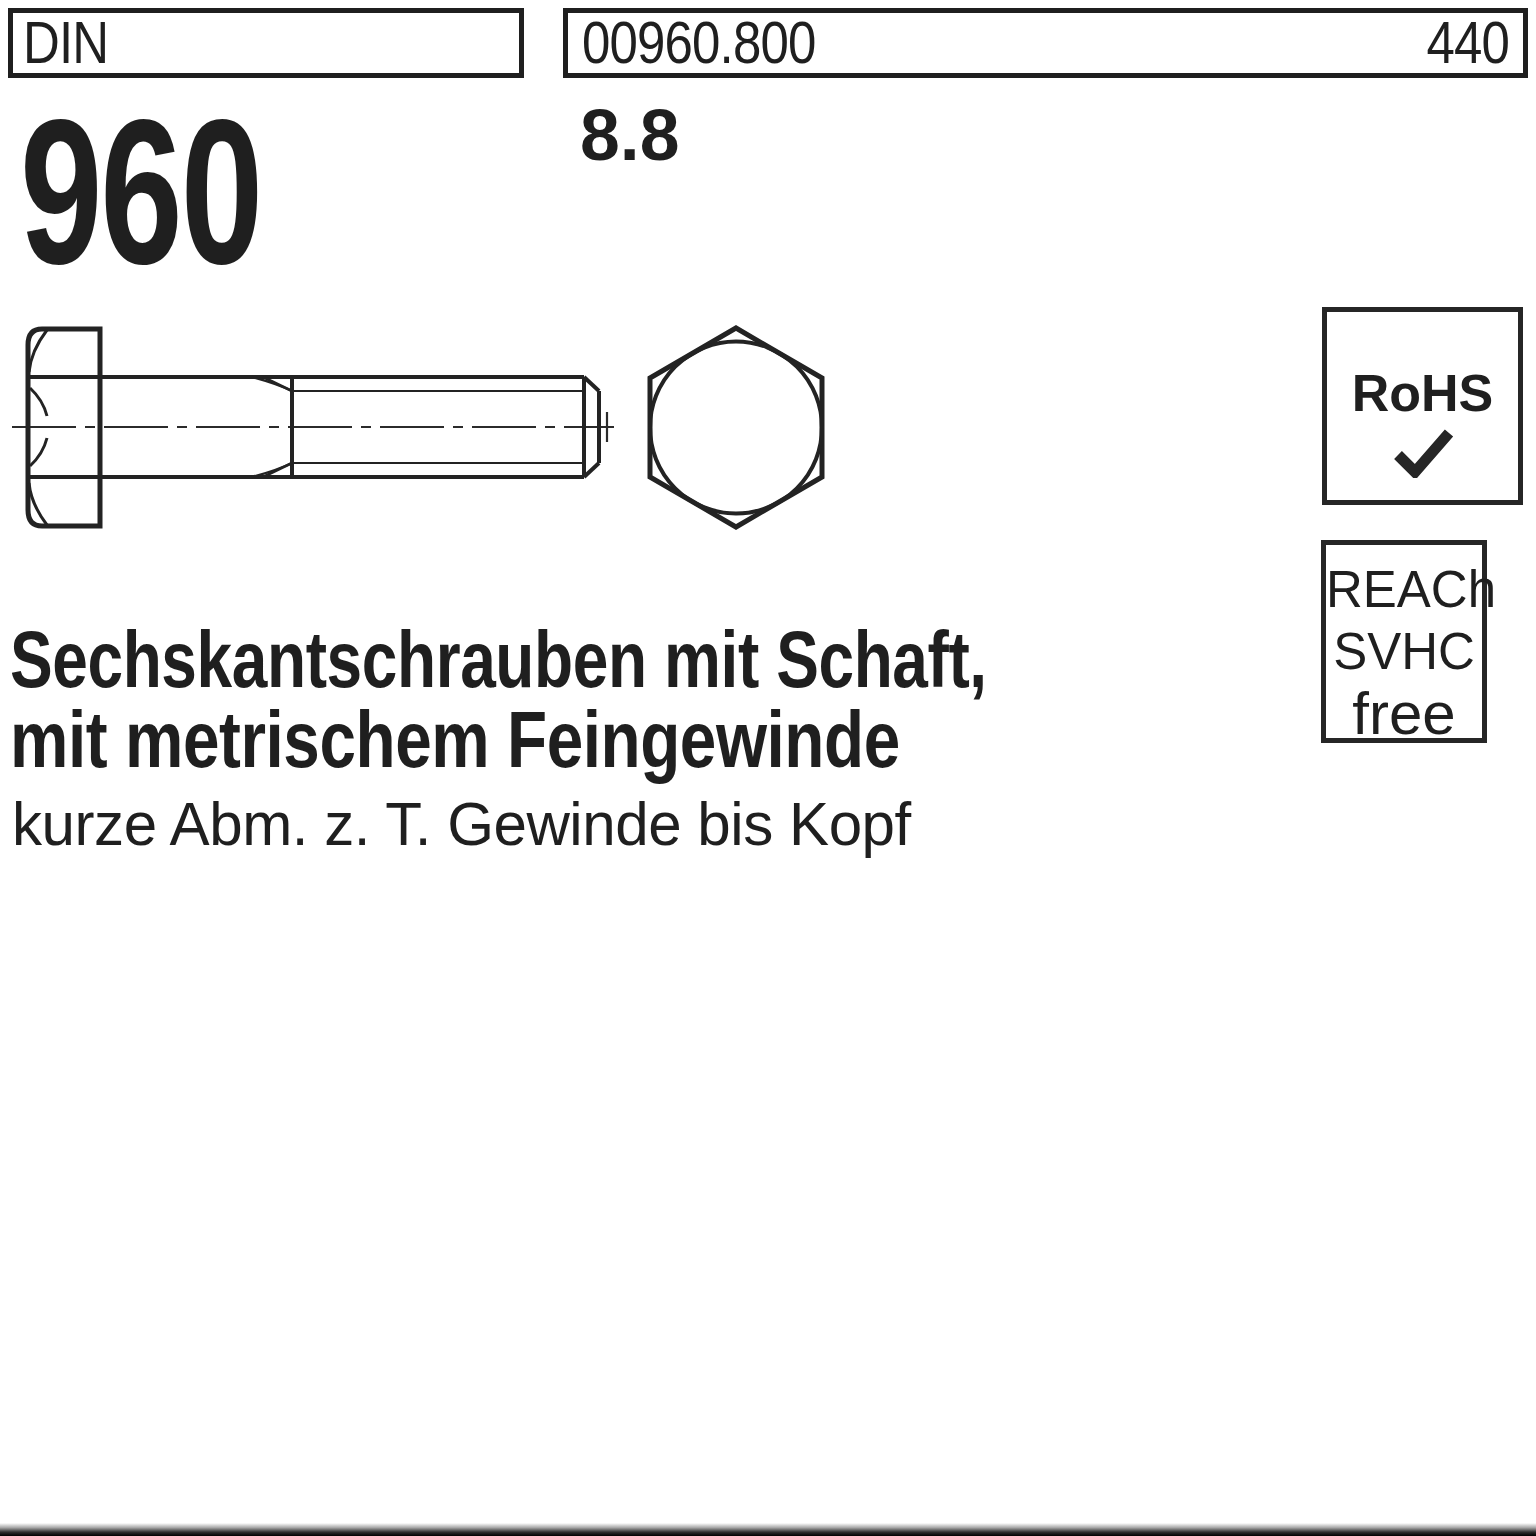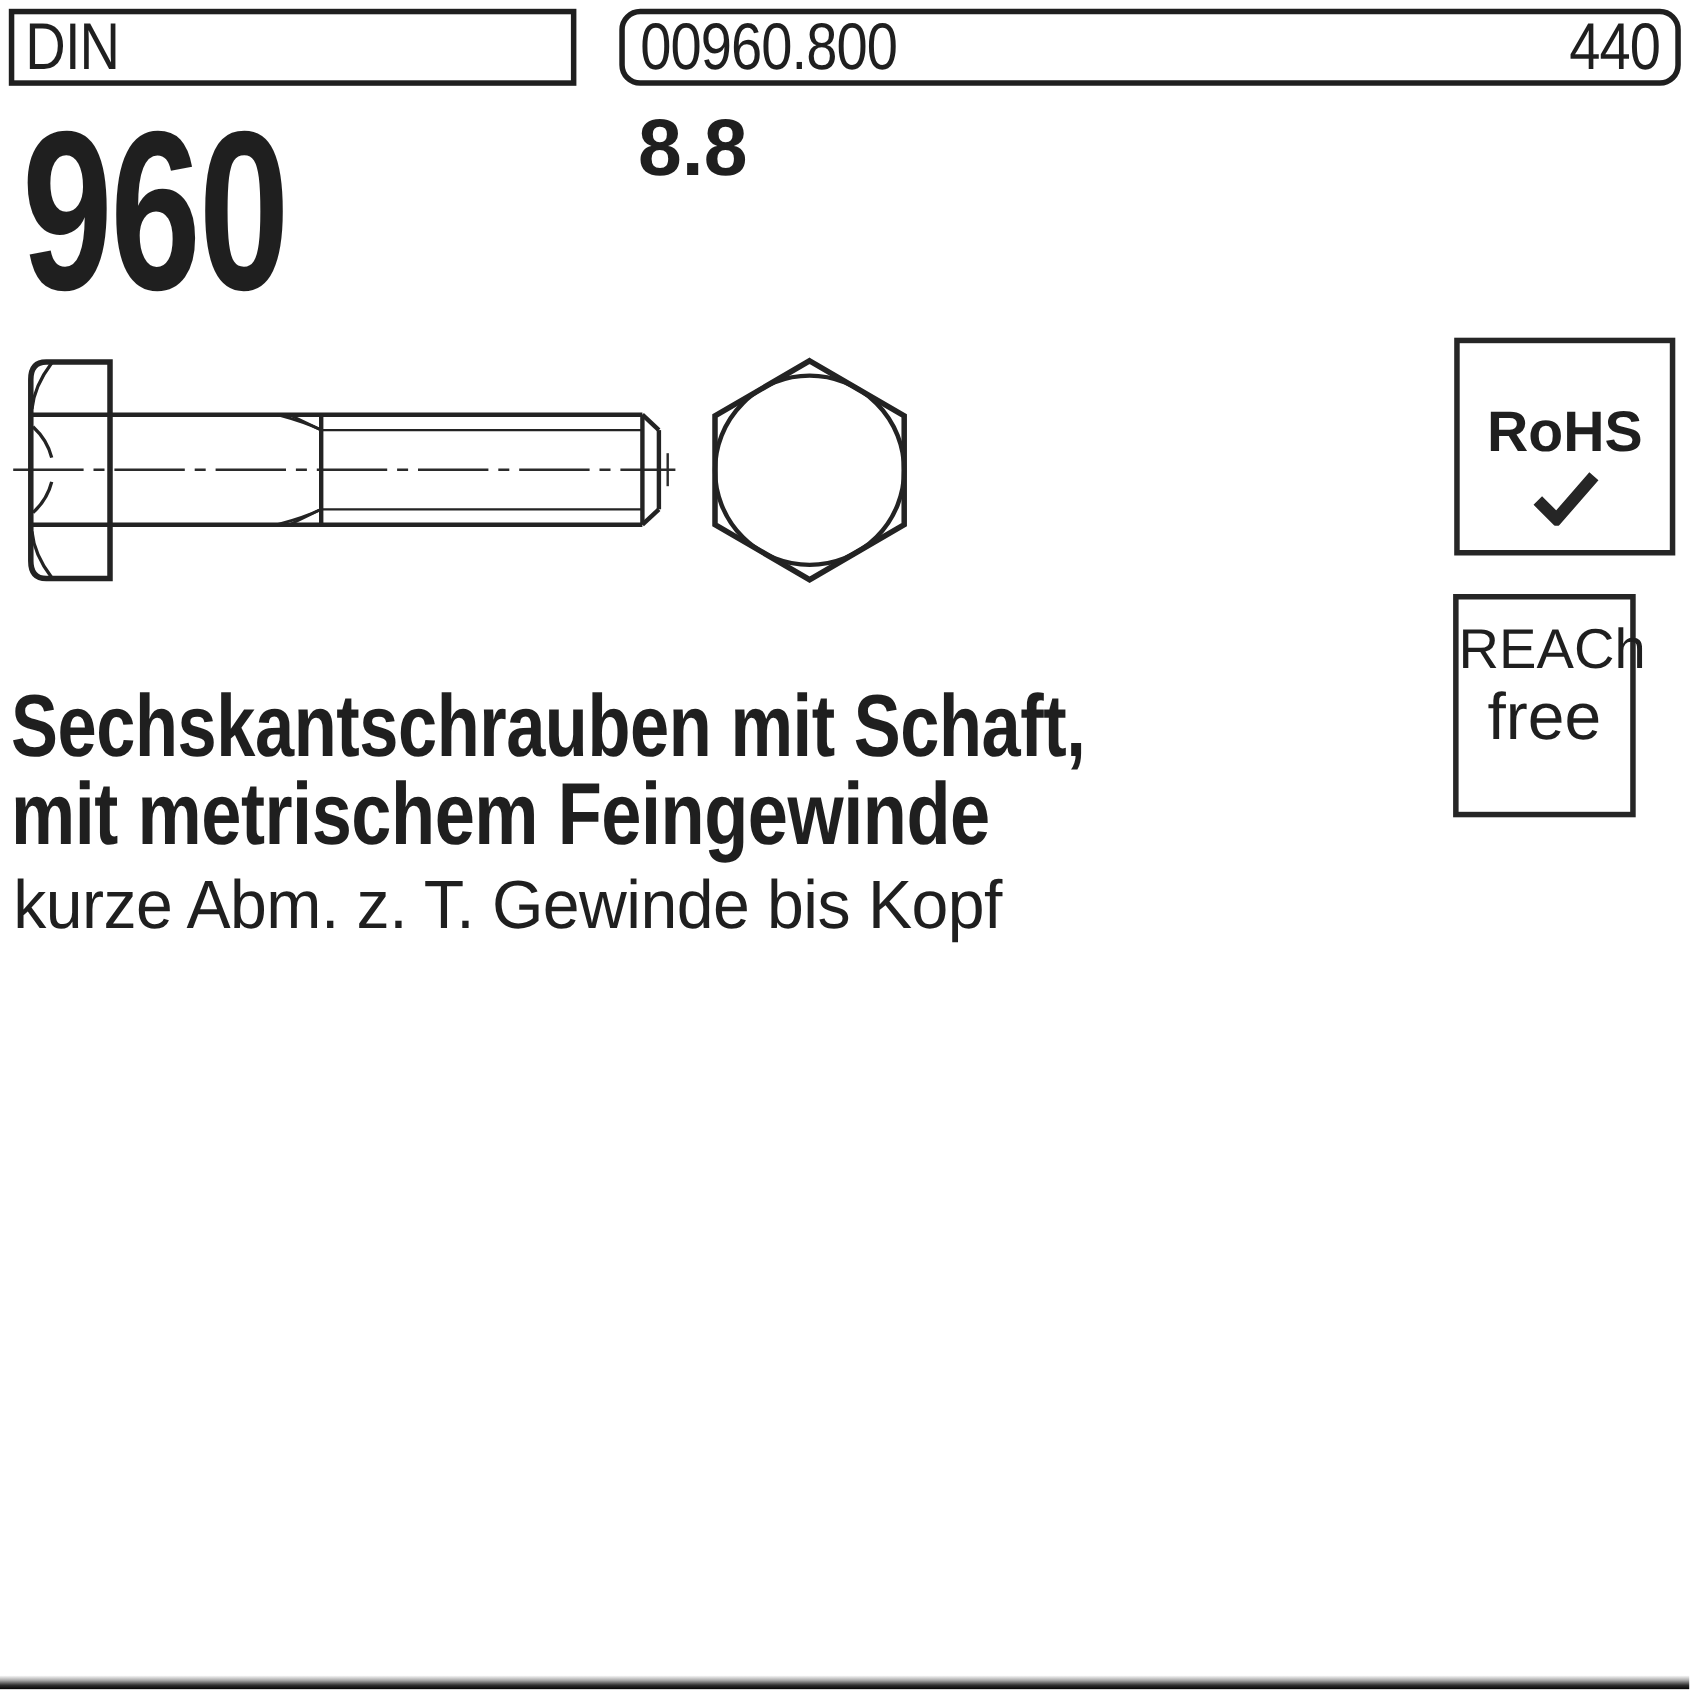--- a/index.html
+++ b/index.html
@@ -19,21 +19,21 @@
 
   
   .hdr-cell{
     position:absolute;top:8px;height:70px;
     border:5px solid var(--ink);
     box-sizing:border-box;
     display:flex;align-items:center;
     background:#fff;
   }
   .hdr-left{left:8px;width:516px;padding-left:10px;align-items:flex-end;}
-  .hdr-right{left:563px;width:965px;justify-content:space-between;padding:0 14px;border-radius:19px;}
+  .hdr-right{left:563px;width:965px;justify-content:space-between;padding:0 14px;}
   .hdr-txt{
     font-size:60px;line-height:60px;font-weight:400;
     transform:scaleX(0.85);transform-origin:left center;
     letter-spacing:-1px;
   }
   .hdr-txt.right{transform-origin:right center;}
 
   .din-big{
     left:20px;top:89px;
     font-size:206px;line-height:206px;font-weight:700;
@@ -153,20 +153,21 @@
     <div class="rohs-label">RoHS</div>
     <div class="check-wrap">
       <svg width="64" height="50" viewBox="0 0 64 50">
         <path d="M7,27 L24,44 L58,5" stroke="#262626" stroke-width="11" fill="none"></path>
       </svg>
     </div>
   </div>
 
   <div class="badge reach">
     <div class="reach-line">REACh</div>
+    <div class="reach-line">SVHC</div>
     <div class="reach-line free">free</div>
   </div>
 
   <div class="abs title l1">Sechskantschrauben mit Schaft,</div>
   <div class="abs title l2">mit metrischem Feingewinde</div>
   <div class="abs note">kurze Abm. z. T. Gewinde bis Kopf</div>
 
   <div class="bottom-band"></div>
 
 </div>

